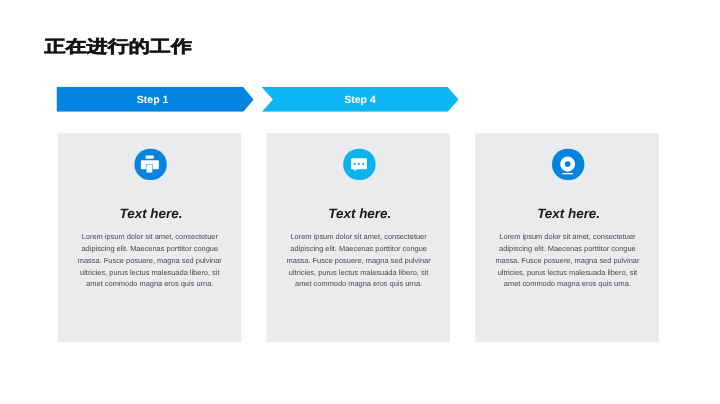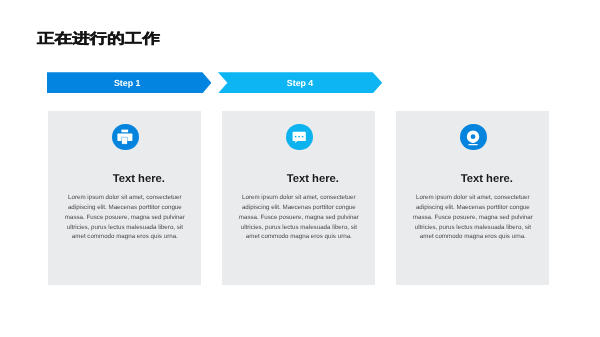--- a/index.html
+++ b/index.html
@@ -19,21 +19,21 @@
   .arrow2{left:217.9px;width:164.3px;background:#0DB6F2;
           clip-path:polygon(0 0, 154.8px 0, 164.3px 50%, 154.8px 100%, 0 100%, 9.5px 50%);}
   .arrow3{left:388.5px;width:164.3px;background:#0284E0;
           clip-path:polygon(0 0, 154.8px 0, 164.3px 50%, 154.8px 100%, 0 100%, 9.5px 50%);}
   .card{position:absolute;top:111.3px;width:153.3px;height:173.8px;background:#EAEBED;}
   .card1{left:48.2px;} .card2{left:222.2px;} .card3{left:396.2px;}
   .ic1{background:#0584DE;} .ic2{background:#0DB3EE;} .ic3{background:#0584DE;}
   .iconwrap{position:absolute;top:12.3px;left:50%;margin-left:-12.6px;
             width:26.6px;height:26.6px;border-radius:50%;}
   .iconwrap svg{display:block;}
-  .cardtitle{position:absolute;top:61.8px;padding-left:14px;width:100%;text-align:center;font-size:11.2px;font-weight:bold;color:#1a1a1a;}
+  .cardtitle{position:absolute;top:61.8px;padding-left:1px;width:100%;text-align:center;font-size:11.2px;font-weight:bold;color:#1a1a1a;font-style:italic;}
   .cardbody{position:absolute;top:81.5px;left:12px;right:12px;text-align:center;font-size:6.2px;line-height:9.9px;color:#46494c;}
 </style>
 </head>
 <body style="background: rgb(255, 255, 255);">
 
 <div class="slide">
   <div class="title">正在进行的工作</div>
 
   <div class="arrow arrow1" style="background: rgb(2, 132, 224);">
     <span class="lbl">Step 1</span>

